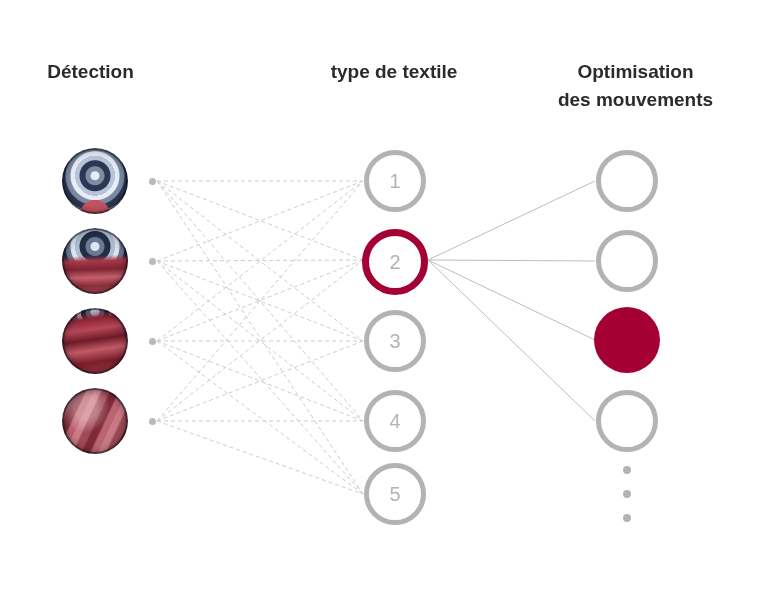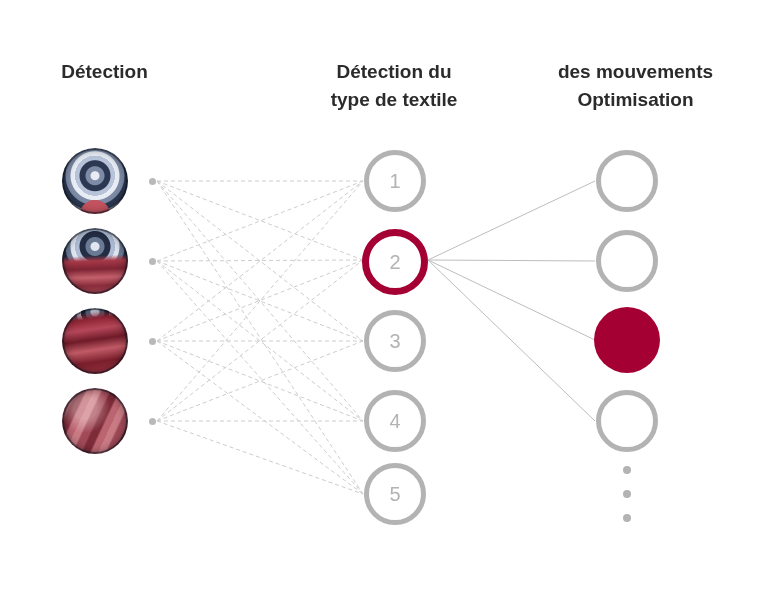--- a/index.html
+++ b/index.html
@@ -13,21 +13,21 @@
   #links{position:absolute;left:0;top:0;width:768px;height:600px;}
   .dashed-link{stroke:#cdcdcd;stroke-width:1;stroke-dasharray:4 3;}
   .solid-link{stroke:#bdbdbd;stroke-width:1;}
 
   .hdr{
     position:absolute;top:58px;
     text-align:center;
     font-size:19px;font-weight:700;color:#2b2b2b;
     line-height:1.45;
   }
-  .hdr-left{left:17px;width:175px;text-align:center;}
+  .hdr-left{left:3px;width:175px;text-align:center;}
   .hdr-mid{left:298px;width:192px;}
   .hdr-right{left:538px;width:195px;}
 
   
   .photo{
     position:absolute;left:62px;
     width:66px;height:66px;border-radius:50%;
     box-shadow:inset 0 0 10px rgba(0,0,0,.5), inset 0 0 0 2px rgba(20,25,40,.55);
   }
   .p1{top:148px;
@@ -117,26 +117,25 @@
       <line x1="428" y1="260" x2="595" y2="181" class="solid-link"></line>
       <line x1="428" y1="260" x2="595" y2="261" class="solid-link"></line>
       <line x1="428" y1="260" x2="595" y2="340" class="solid-link"></line>
       <line x1="428" y1="260" x2="595" y2="421" class="solid-link"></line>
     </svg>
 
   <div class="hdr hdr-left">
     <div>Détection</div>
   </div>
   <div class="hdr hdr-mid">
-    <div>Détection du</div>
     <div>type de textile</div>
   </div>
   <div class="hdr hdr-right">
+    <div>Optimisation</div>
     <div>des mouvements</div>
-    <div>Optimisation</div>
   </div>
 
   <div class="photo p1"></div>
   <div class="photo p2"></div>
   <div class="photo p3"></div>
   <div class="photo p4"></div>
 
   <span class="ldot d1"></span>
   <span class="ldot d2"></span>
   <span class="ldot d3"></span>

